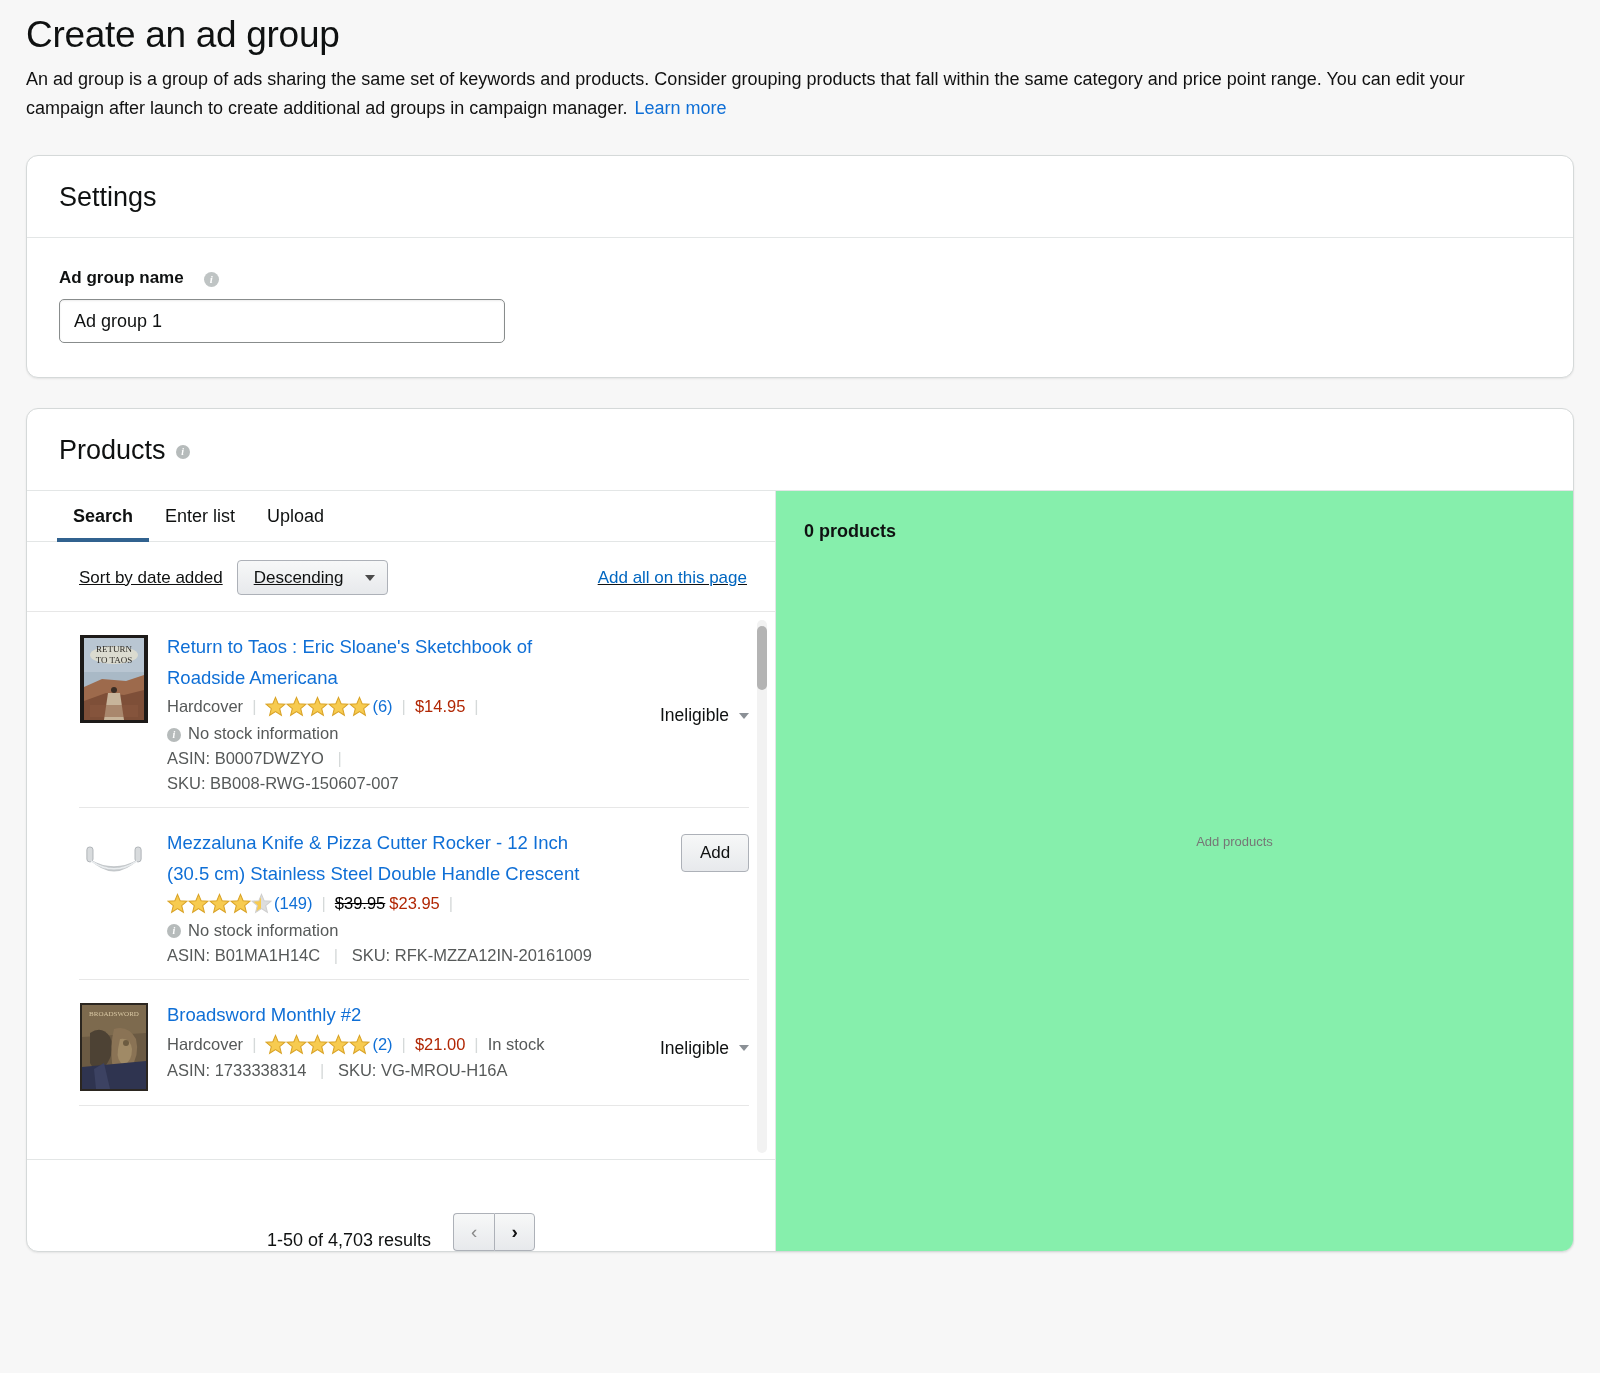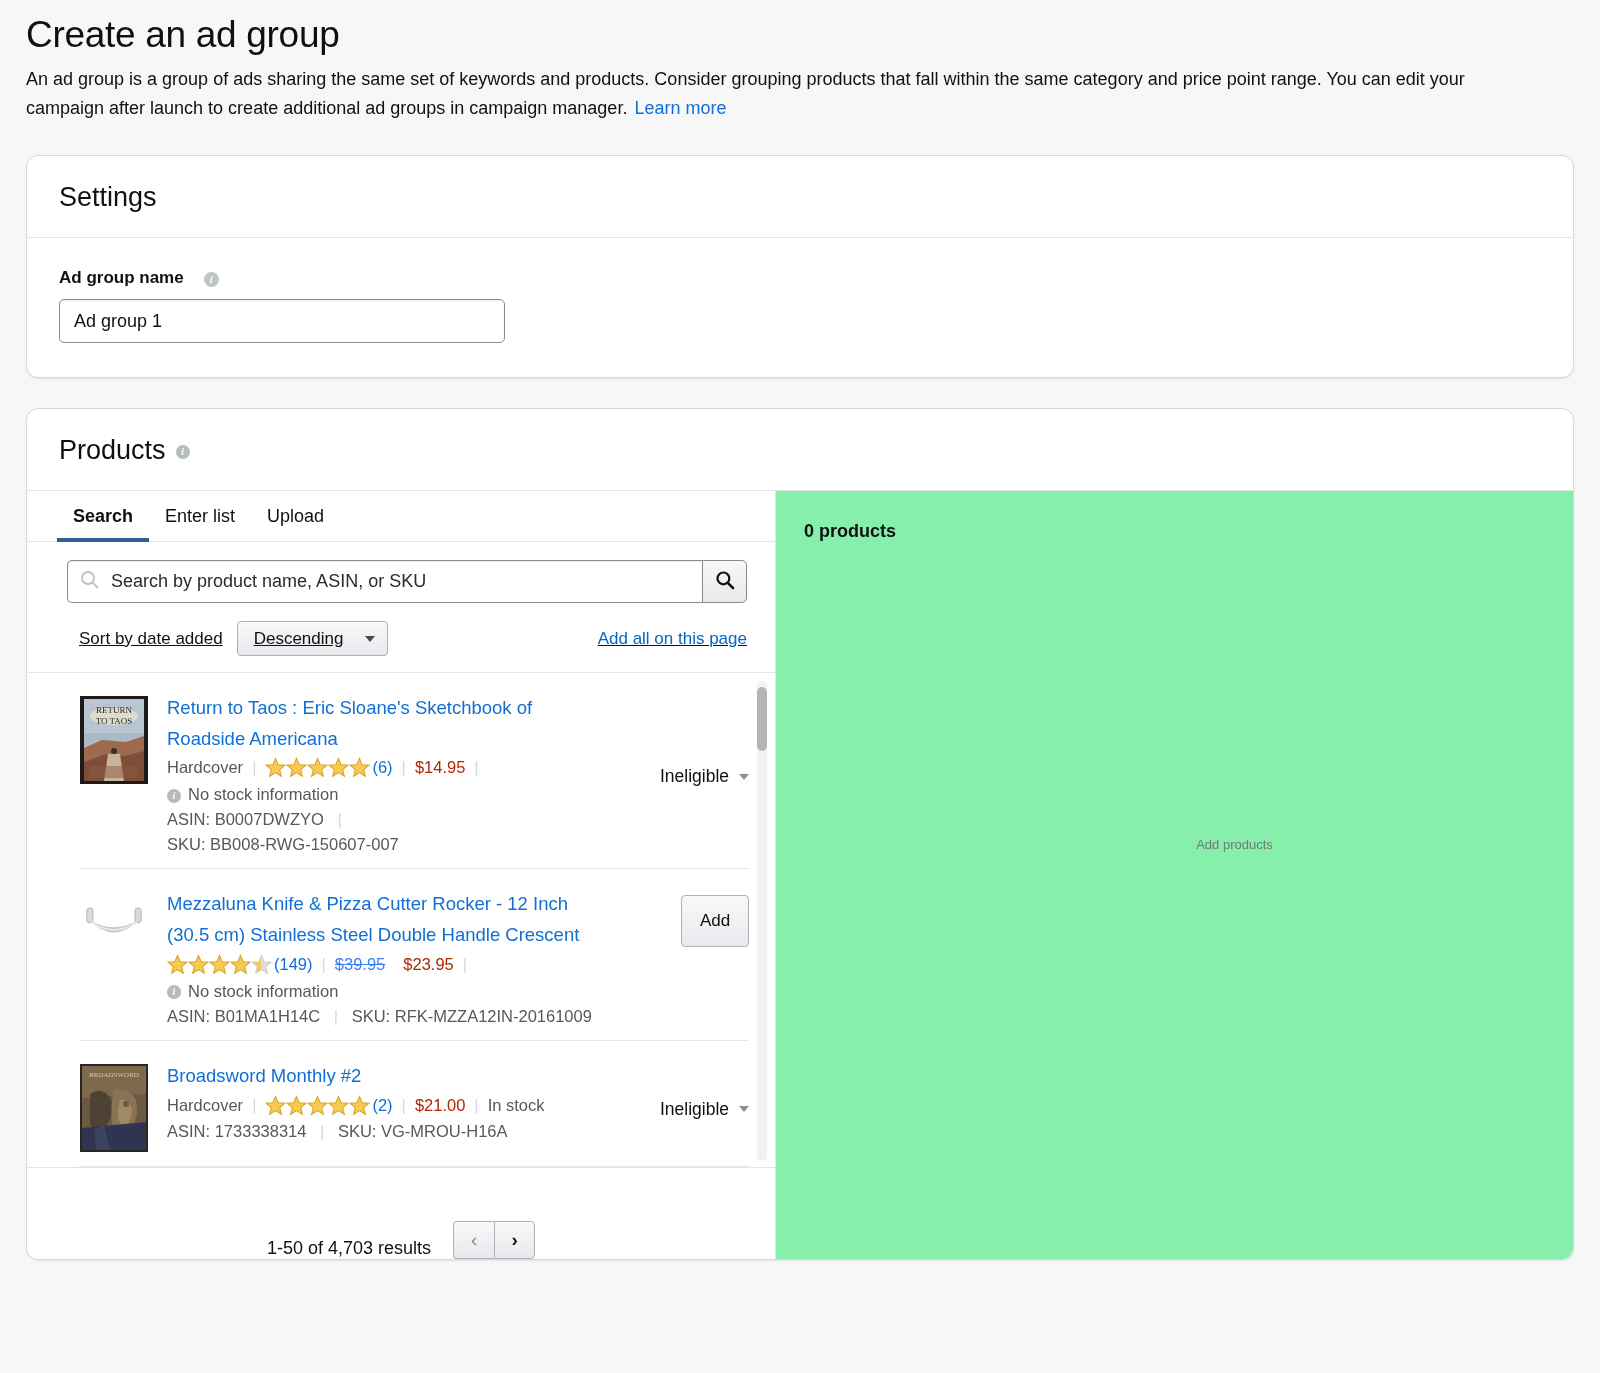--- a/index.html
+++ b/index.html
@@ -244,36 +244,36 @@
     font-size: 16.5px;
     color: #565959;
     display: flex;
     align-items: center;
     flex-wrap: wrap;
     gap: 0;
     margin-top: 3px;
   }
   .sep { color: #d5d9d9; margin: 0 9px; }
   .price { color: #b12704; }
-  .price-strike { color: #3b82f6; text-decoration: line-through; margin-right: 18px; }
+  .price-strike { color: #000000; text-decoration: line-through; margin-right: 4px; }
   .rating { display: inline-flex; align-items: center; }
   .stars { display: inline-flex; gap: 0px; }
   .count { color: #0f6fd6; margin-left: 2px; }
   .stockline {
     display: flex; align-items: center; gap: 7px;
     font-size: 16.5px; color: #565959; margin-top: 7px;
   }
   .idline { font-size: 16.5px; color: #565959; margin-top: 6px; }
   .paction { flex: none; width: 130px; display: flex; justify-content: flex-end; padding-top: 6px; }
   .ineligible {
     display: inline-flex; align-items: center; gap: 10px;
     font-size: 17.5px; color: #0f1111; cursor: pointer;
   }
   .add-btn {
-    width: 68px; height: 52px;
+    width: 68px; height: 38px;
     border: 1px solid #adb1b8;
     border-radius: 4px;
     background: linear-gradient(#f7f8f8, #e7e9ec);
     font-size: 17px;
     font-family: "Liberation Sans", sans-serif;
     color: #0f1111;
     cursor: pointer;
   }
 
   
@@ -370,39 +370,20 @@
   <div class="products-body">
 
     <div class="left-pane">
 
       <div class="tabs">
         <div class="tab active">Search</div>
         <div class="tab">Enter list</div>
         <div class="tab">Upload</div>
       </div>
 
-      <div class="search-row">
-        <div class="search-wrap">
-          <span class="mag">
-            <svg width="19" height="19" viewBox="0 0 19 19">
-              <circle cx="8" cy="8" r="6" fill="none" stroke="#767676" stroke-width="1.8"></circle>
-              <line x1="12.4" y1="12.4" x2="17.5" y2="17.5" stroke="#767676" stroke-width="1.8" stroke-linecap="round"></line>
-            </svg>
-          </span>
-          <input type="text" placeholder="Search by product name, ASIN, or SKU" style="">
-        </div>
-        <button class="search-btn">
-          <span>
-            <svg width="20" height="20" viewBox="0 0 20 20">
-              <circle cx="8.4" cy="8.4" r="5.9" fill="none" stroke="#111" stroke-width="2.2"></circle>
-              <line x1="12.8" y1="12.8" x2="18" y2="18" stroke="#111" stroke-width="2.6" stroke-linecap="round"></line>
-            </svg>
-          </span>
-        </button>
-      </div>
 
       <div class="sort-row">
         <span class="sort-label">Sort by date added</span>
         <div class="select-box">
           <span>Descending</span>
           <span class="caret"></span>
         </div>
         <div class="sort-right">
           <a class="link">Add all on this page</a>
         </div>

